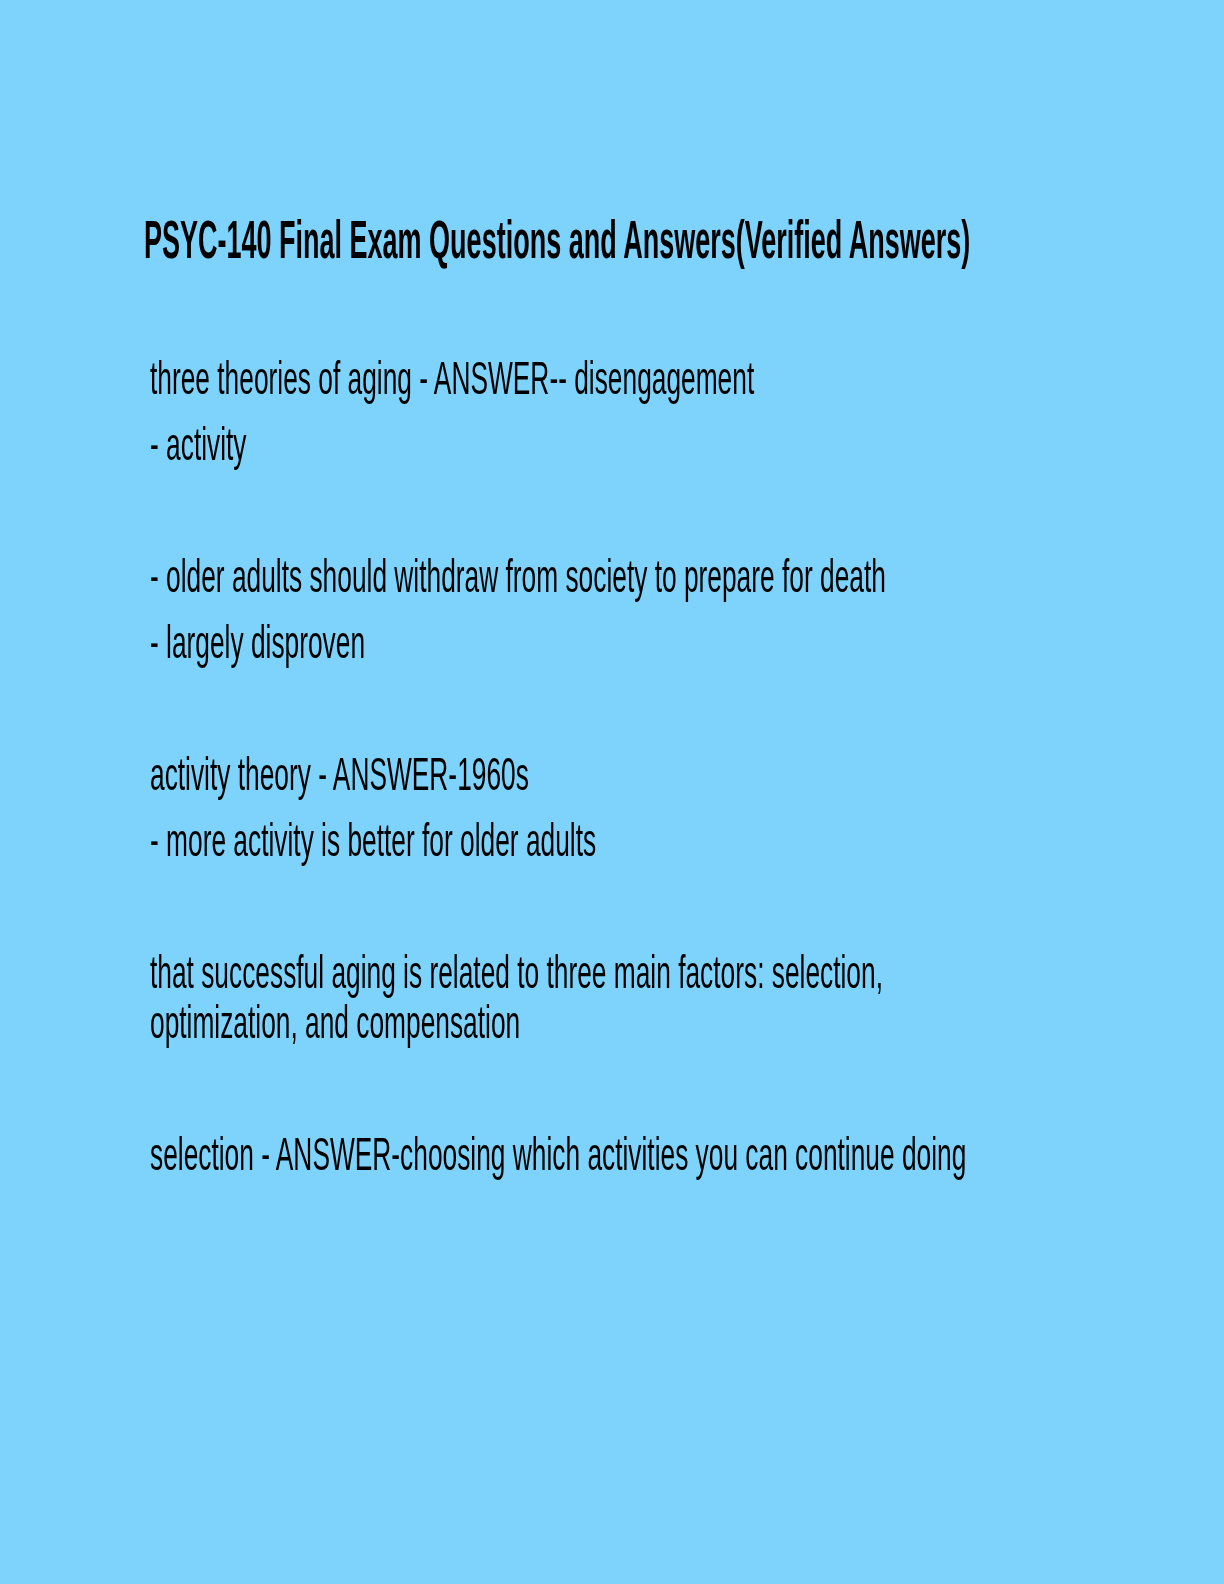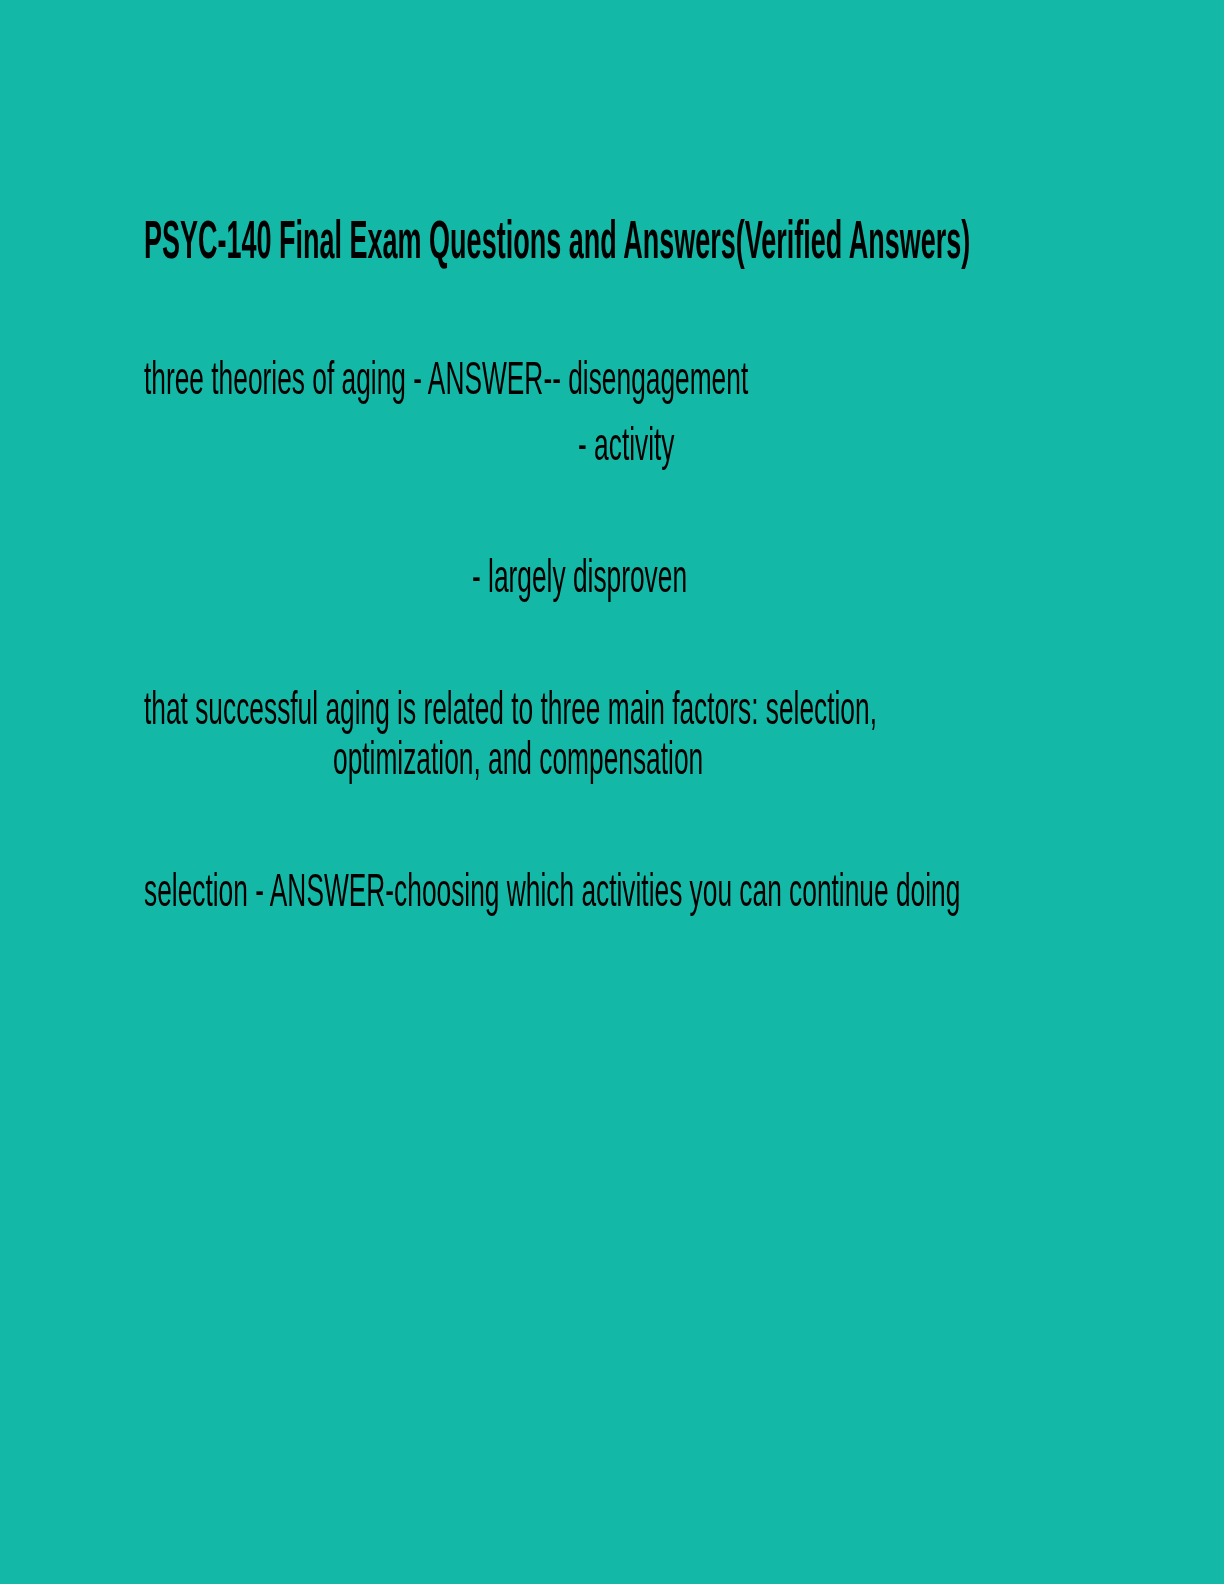--- a/index.html
+++ b/index.html
@@ -4,21 +4,21 @@
 <style>
   html, body {
     margin: 0;
     padding: 0;
     background: #ffffff;
   }
   .page {
     position: relative;
     width: 1224px;
     height: 1584px;
-    background: #14b8a6;
+    background: #7dd3fc;
     overflow: hidden;
     font-family: "Liberation Sans", sans-serif;
     color: #000000;
   }
   .content {
     position: absolute;
     left: 144px;
     top: 0;
     width: 1040px;
   }
@@ -36,22 +36,21 @@
     font-weight: 700;
     letter-spacing: 0;
   }
   .title .cond {
     transform: scaleX(0.50);
   }
   .group {
     margin: 0 0 82px 0;
   }
   .para {
-    margin: 0 0 16px 0;
-    text-align: center;
+    margin: 0 0 16px 6px;
   }
   .line {
     display: block;
     font-size: 47px;
     line-height: 50px;
     font-weight: 400;
   }
 </style>
 </head>
 <body>
@@ -65,24 +64,35 @@
       <p class="para">
         <span class="line"><span class="cond">three theories of aging - ANSWER-- disengagement</span></span>
       </p>
       <p class="para">
         <span class="line"><span class="cond">- activity</span></span>
       </p>
     </section>
 
     <section class="group">
       <p class="para">
+        <span class="line"><span class="cond">- older adults should withdraw from society to prepare for death</span></span>
+      </p>
+      <p class="para">
         <span class="line"><span class="cond">- largely disproven</span></span>
       </p>
     </section>
 
+    <section class="group">
+      <p class="para">
+        <span class="line"><span class="cond">activity theory - ANSWER-1960s</span></span>
+      </p>
+      <p class="para">
+        <span class="line"><span class="cond">- more activity is better for older adults</span></span>
+      </p>
+    </section>
 
     <section class="group">
       <p class="para">
         <span class="line"><span class="cond">that successful aging is related to three main factors: selection,</span></span>
         <span class="line"><span class="cond">optimization, and compensation</span></span>
       </p>
     </section>
 
     <section class="group">
       <p class="para">

